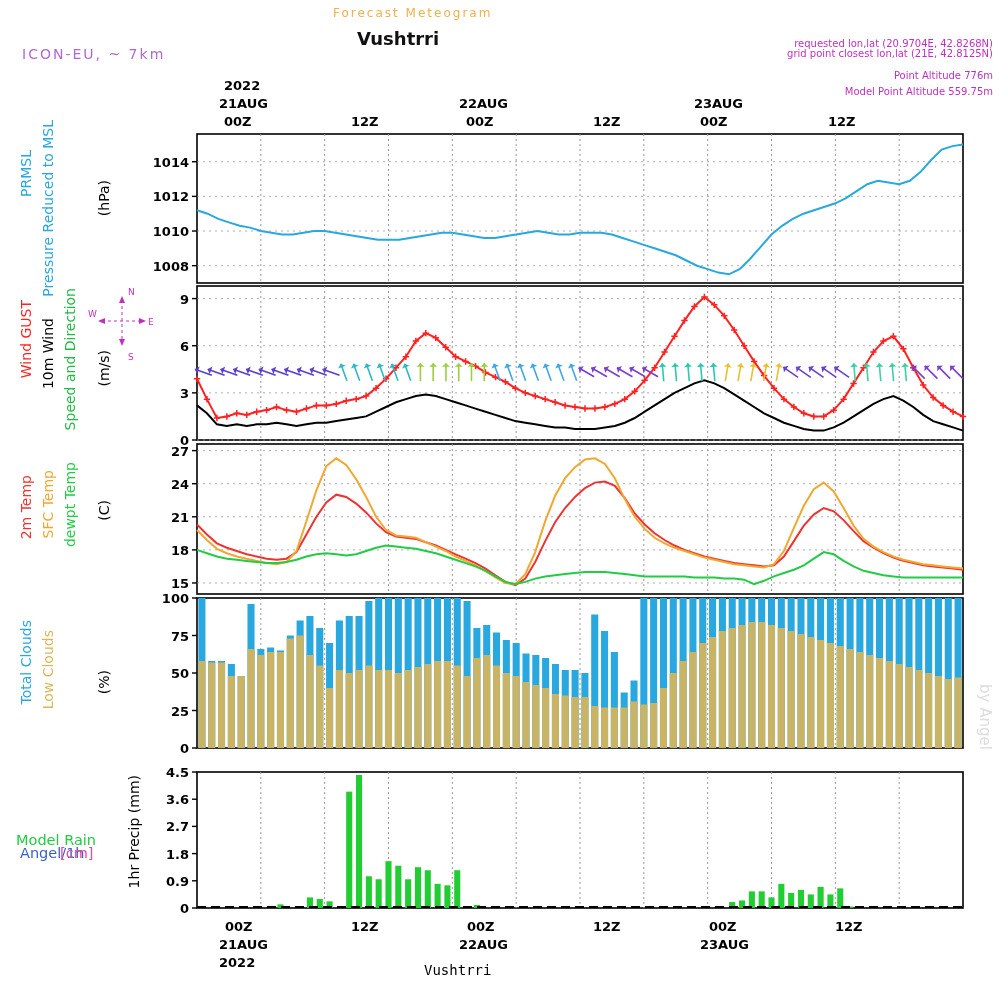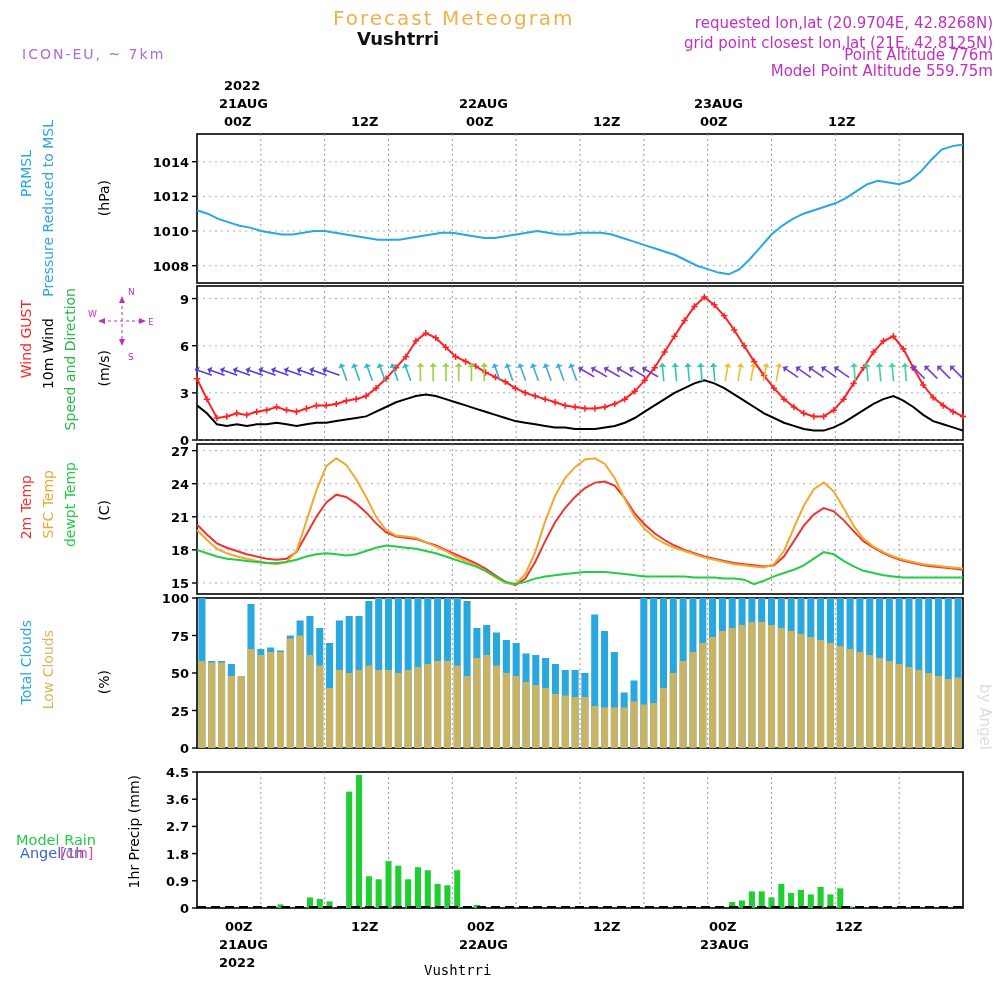--- a/index.html
+++ b/index.html
@@ -1,34 +1,34 @@
 <!DOCTYPE html>
 <html><head>
 <meta charset="utf-8">
 <style>
   html,body{margin:0;padding:0;background:#ffffff;}
   body{width:1000px;height:1000px;position:relative;font-family:"DejaVu Sans",sans-serif;overflow:hidden;}
   .abs{position:absolute;}
   .vert{writing-mode:vertical-rl;transform:rotate(180deg);white-space:nowrap;}
   svg{display:block;}
   .ttl{font-size:18px;font-weight:bold;color:#111;}
-  .hdr-orange{color:#f0b04a;font-size:20px;letter-spacing:2px;}
-  .hdr-magenta{color:#c030c0;font-size:15px;}
+  .hdr-orange{color:#f0b04a;font-size:12px;letter-spacing:2px;}
+  .hdr-magenta{color:#c030c0;font-size:10px;margin-top:24px;}
   .hdr-violet{color:#b06ad0;font-size:14px;letter-spacing:2px;}
   .tick{font-size:13px;color:#000;font-weight:bold;}
   .wm{position:absolute;right:6px;bottom:250px;color:#dddddd;font-size:15px;writing-mode:vertical-rl;}
 </style>
 </head>
 <body>
 
 <div class="abs hdr-orange" style="left:333px;top:6px;">Forecast Meteogram</div>
 <div class="abs ttl" style="left:357px;top:28px;">Vushtrri</div>
 <div class="abs hdr-violet" style="left:22px;top:46px;text-align:center;">ICON-EU, ~ 7km</div>
 <div class="abs hdr-magenta" style="right:7px;top:14px;text-align:right;">requested lon,lat (20.9704E, 42.8268N)</div>
-<div class="abs hdr-magenta" style="right:7px;top:34px;text-align:right;">grid point closest lon,lat (21E, 42.8125N)</div>
+<div class="abs hdr-magenta" style="right:7px;top:24px;text-align:right;">grid point closest lon,lat (21E, 42.8125N)</div>
 <div class="abs hdr-magenta" style="right:7px;top:46px;text-align:right;">Point Altitude 776m</div>
 <div class="abs hdr-magenta" style="right:7px;top:62px;text-align:center;">Model Point Altitude 559.75m</div>
 <div class="wm">by Angel</div>
 
 <div class="abs tick" style="left:224px;top:78px;">2022</div>
 <div class="abs tick" style="left:219px;top:96px;">21AUG</div>
 <div class="abs tick" style="left:459px;top:96px;">22AUG</div>
 <div class="abs tick" style="left:694px;top:96px;">23AUG</div>
 <div class="abs tick" style="left:224px;top:114px;">00Z</div>
 <div class="abs tick" style="left:351px;top:114px;">12Z</div>

